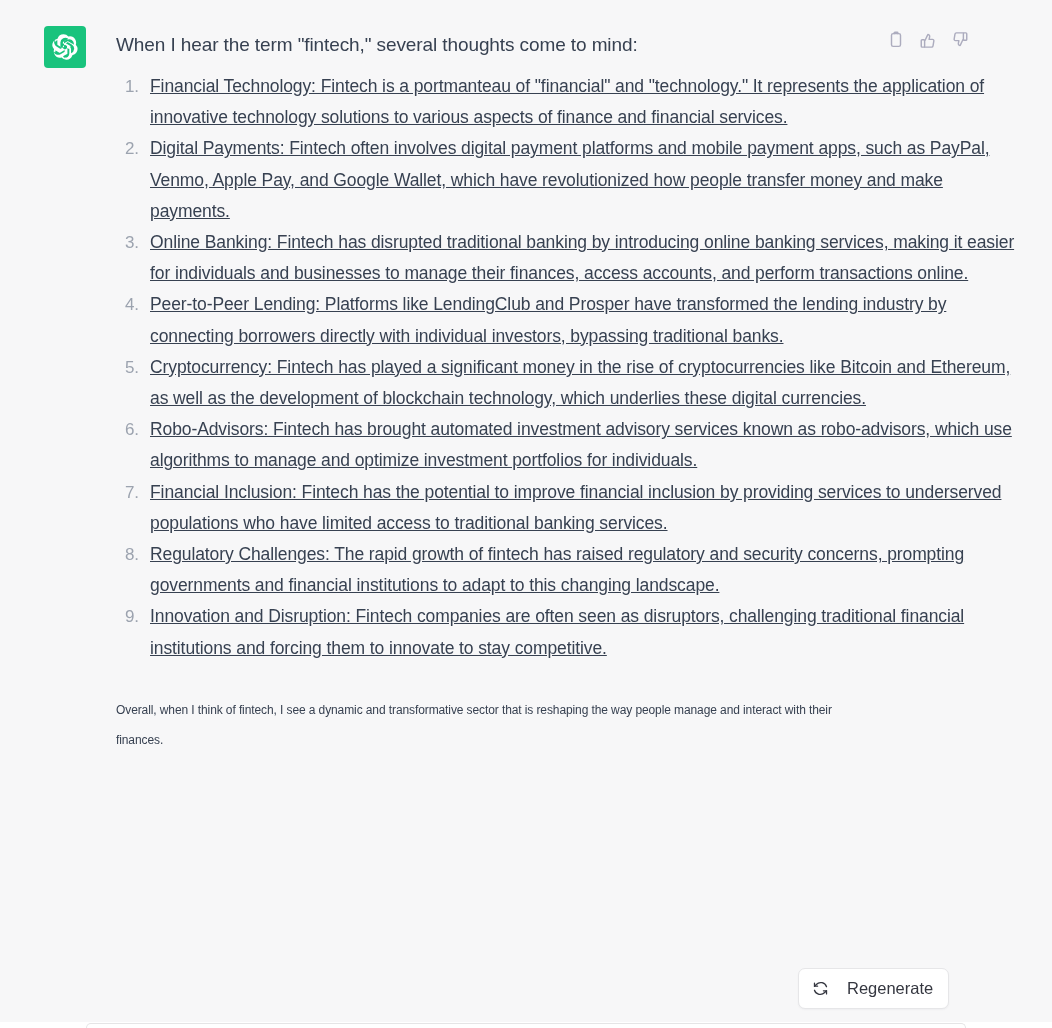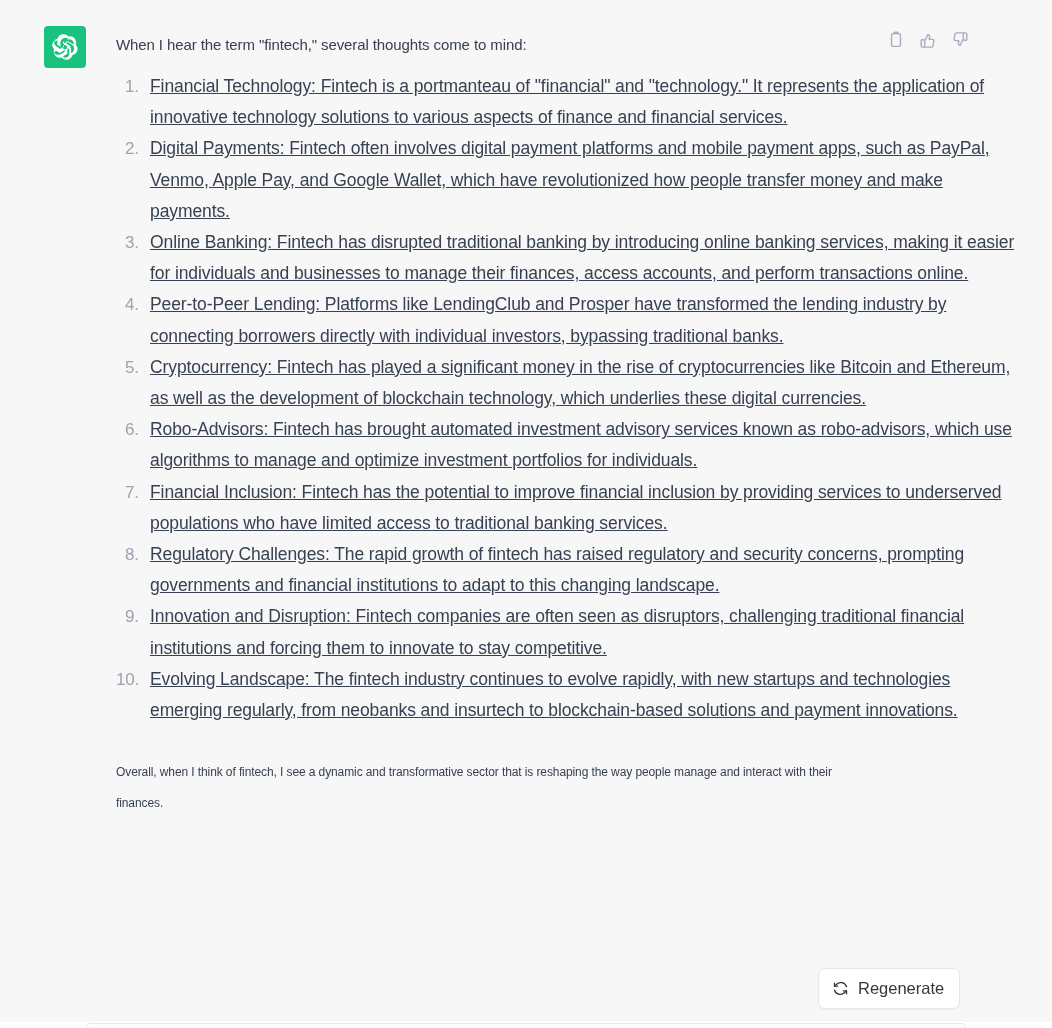--- a/index.html
+++ b/index.html
@@ -44,21 +44,21 @@
   .avatar svg { display: block; }
 
   .message-body {
     flex: 1 1 auto;
     min-width: 0;
     padding-left: 30px;
     padding-right: 36px;
   }
 
   .intro-line {
-    font-size: 15px;
+    font-size: 19px;
     line-height: 30px;
     color: #374151;
     letter-spacing: -0.1px;
     margin: 7px 0 8px 0;
     padding: 0;
   }
 
   
   .action-icons {
     position: absolute;
@@ -122,33 +122,32 @@
     max-width: 752px;
   }
 
   
   .regenerate-btn {
     position: absolute;
     left: 798px;
     top: 968px;
     display: flex;
     align-items: center;
-    gap: 9px;
+    gap: 18px;
     height: 41px;
     padding: 0 15px 0 13px;
     background: #ffffff;
     border: 1px solid #e6e6e8;
     border-radius: 7px;
     box-shadow: 0 1px 2px rgba(16,24,40,0.04);
     font-size: 16.5px;
     color: #353740;
     cursor: pointer;
     white-space: nowrap;
     font-family: "Liberation Sans", sans-serif;
-    margin-left: 20px;
   }
   .regenerate-btn svg { display: block; color: #353740; flex: 0 0 auto; }
 
   
   .composer-sliver {
     position: absolute;
     left: 0;
     right: 0;
     bottom: 0;
     height: 6px;
@@ -214,24 +213,20 @@
           <span class="li-marker">7.</span>
           <span class="li-text">Financial Inclusion: Fintech has the potential to improve financial inclusion by providing services to underserved populations who have limited access to traditional banking services.</span>
         </li>
         <li>
           <span class="li-marker">8.</span>
           <span class="li-text">Regulatory Challenges: The rapid growth of fintech has raised regulatory and security concerns, prompting governments and financial institutions to adapt to this changing landscape.</span>
         </li>
         <li>
           <span class="li-marker">9.</span>
           <span class="li-text">Innovation and Disruption: Fintech companies are often seen as disruptors, challenging traditional financial institutions and forcing them to innovate to stay competitive.</span>
-        </li>
-        <li>
-          <span class="li-marker">10.</span>
-          <span class="li-text">Evolving Landscape: The fintech industry continues to evolve rapidly, with new startups and technologies emerging regularly, from neobanks and insurtech to blockchain-based solutions and payment innovations.</span>
         </li>
       </ol>
 
       <p class="closing-para">Overall, when I think of fintech, I see a dynamic and transformative sector that is reshaping the way people manage and interact with their finances.</p>
 
     </div>
 
     <div class="action-icons">
       <button class="icon-btn" title="Copy">
         <svg width="18" height="18" viewBox="0 0 24 24" fill="none" stroke="currentColor" stroke-width="1.9" stroke-linecap="round" stroke-linejoin="round" aria-hidden="true">

